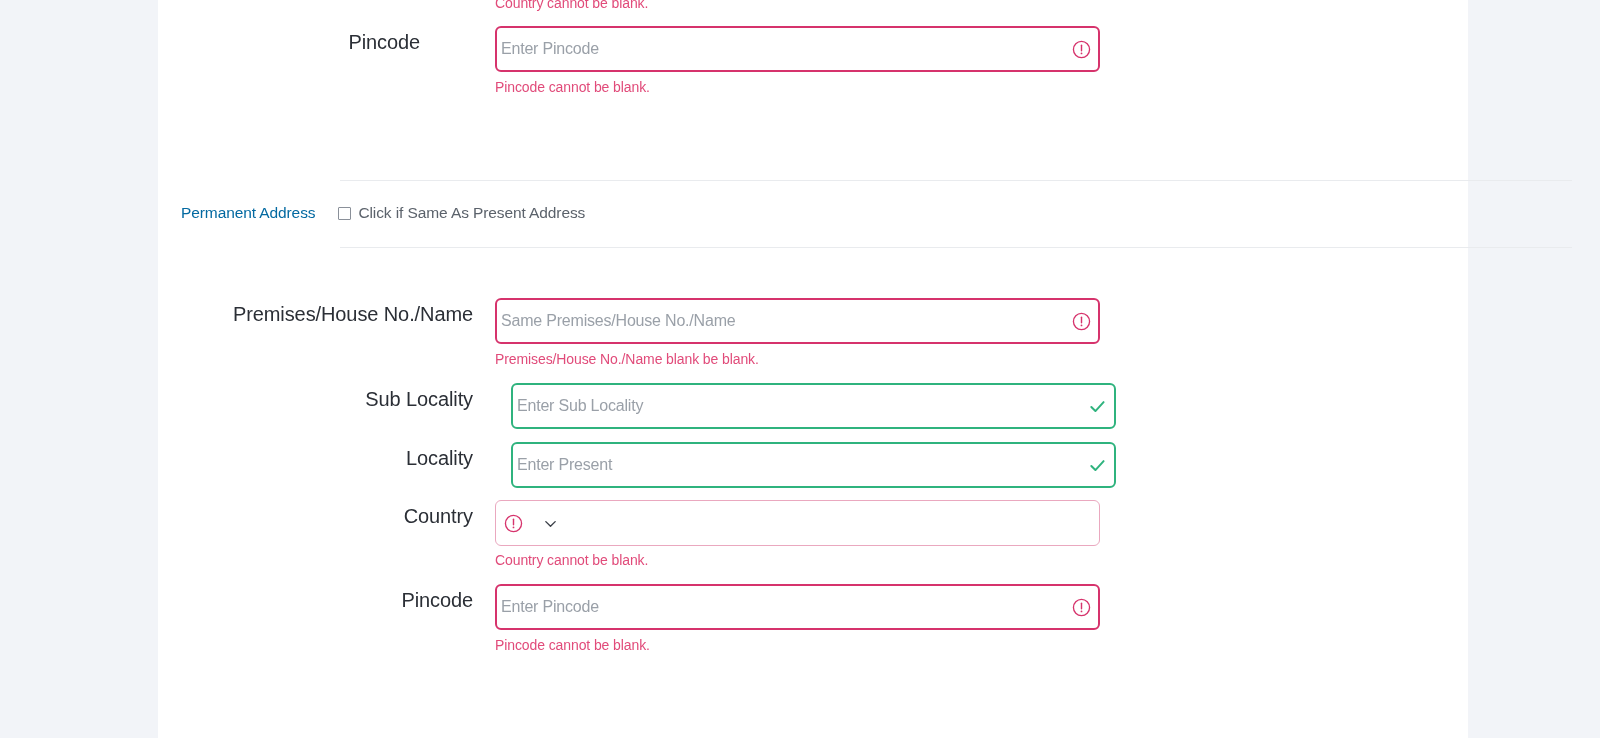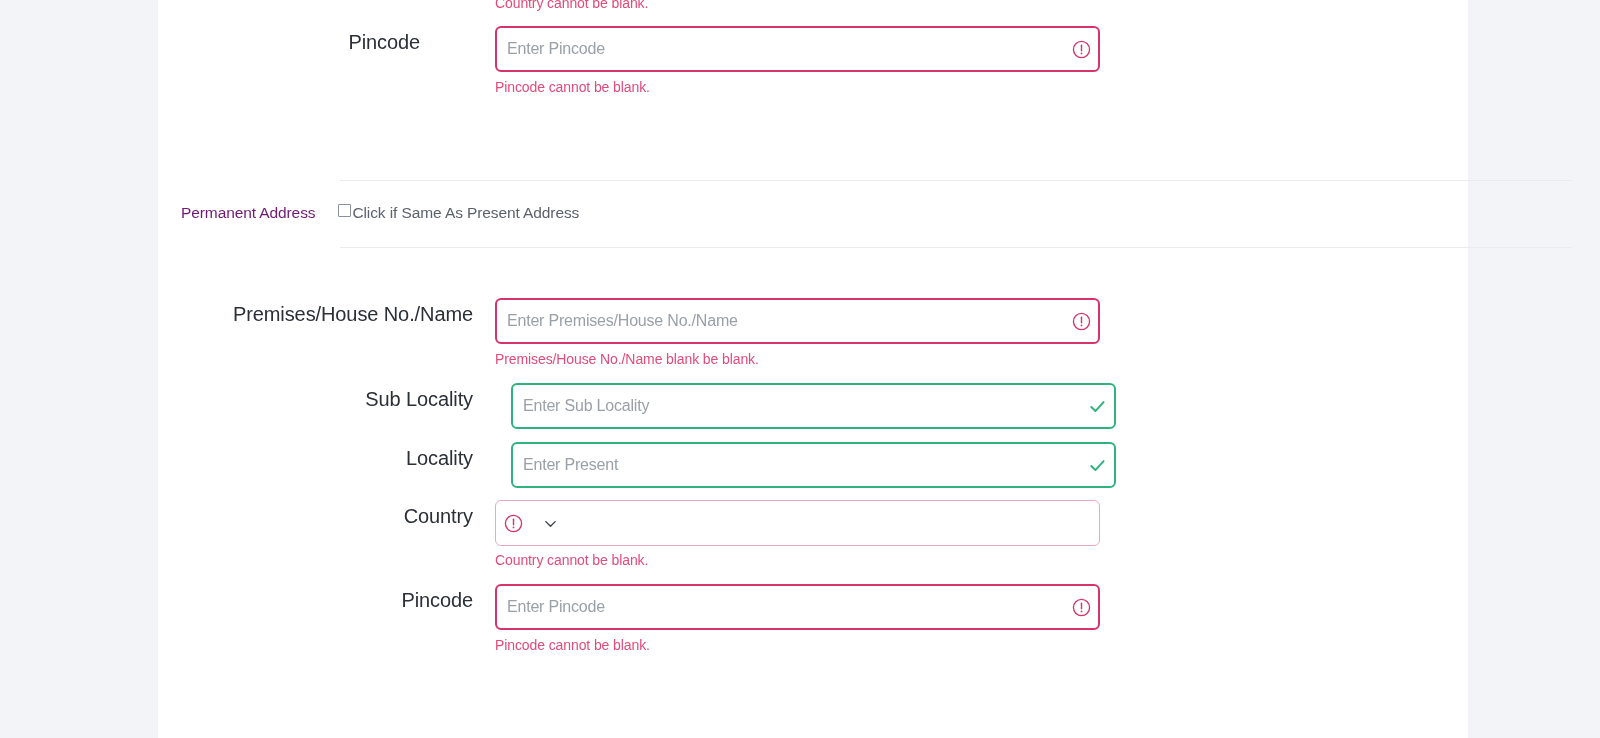--- a/index.html
+++ b/index.html
@@ -57,21 +57,21 @@
     position: absolute;
     height: 46px;
     border-radius: 6px;
     background: #ffffff;
     display: flex;
     align-items: center;
   }
 
   .control .placeholder {
     flex: 1 1 auto;
-    padding-left: 10px;
+    padding-left: 4px;
     font-size: 16px;
     color: #9aa0a8;
     font-family: "Liberation Sans", sans-serif;
     letter-spacing: -0.2px;
     white-space: nowrap;
     overflow: hidden;
   }
 
   .control.error-strong { border: 2px solid #d6336c; }
   .control.valid        { border: 2px solid #2fb37e; margin-left: 16px; }
@@ -113,29 +113,30 @@
 
   .section-head {
     position: absolute;
     display: flex;
     align-items: center;
     gap: 10px;
   }
 
   .section-title {
     font-size: 15.5px;
-    color: #701a75;
+    color: #0369a1;
     font-family: "Liberation Sans", sans-serif;
     white-space: nowrap;
     letter-spacing: -0.1px;
   }
 
   .cb-wrap {
     display: flex;
-    gap: 1px;
+    align-items: center;
+    gap: 7px;
     margin-left: 13px;
   }
 
   .checkbox {
     width: 13px;
     height: 13px;
     border: 1px solid #8a9099;
     border-radius: 1px;
     background: #ffffff;
     flex: 0 0 auto;
@@ -183,21 +184,21 @@
         <span class="cb-label">Click if Same As Present Address</span>
       </span>
     </div>
 
     <div class="divider" style="top:247px;"></div>
 
     <div class="form-row">
       <div class="field-label" style="left:62px; top:303px; width:253px;">Premises/House No./Name</div>
 
       <div class="control error-strong" style="left:337px; top:298px; width:605px;">
-        <div class="placeholder">Enter Premises/House No./Name</div>
+        <div class="placeholder">Same Premises/House No./Name</div>
         <div class="status-icon">
           <svg width="19" height="19" viewBox="0 0 20 20" aria-hidden="true">
             <circle cx="10" cy="10" r="8.5" fill="none" stroke="#d6336c" stroke-width="1.4"></circle>
             <line x1="10" y1="5.4" x2="10" y2="11.4" stroke="#d6336c" stroke-width="1.5" stroke-linecap="round"></line>
             <circle cx="10" cy="14.1" r="0.95" fill="#d6336c"></circle>
           </svg>
         </div>
       </div>
 
       <div class="error-text" style="left:337px; top:351px;">Premises/House No./Name blank be blank.</div>

